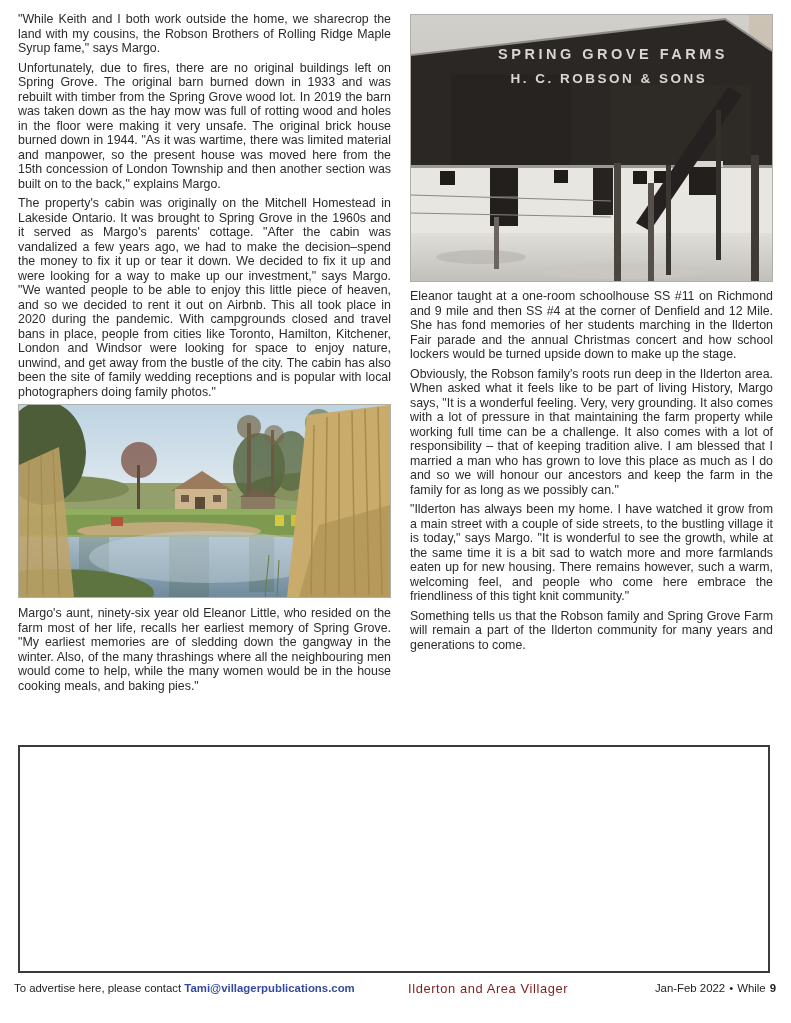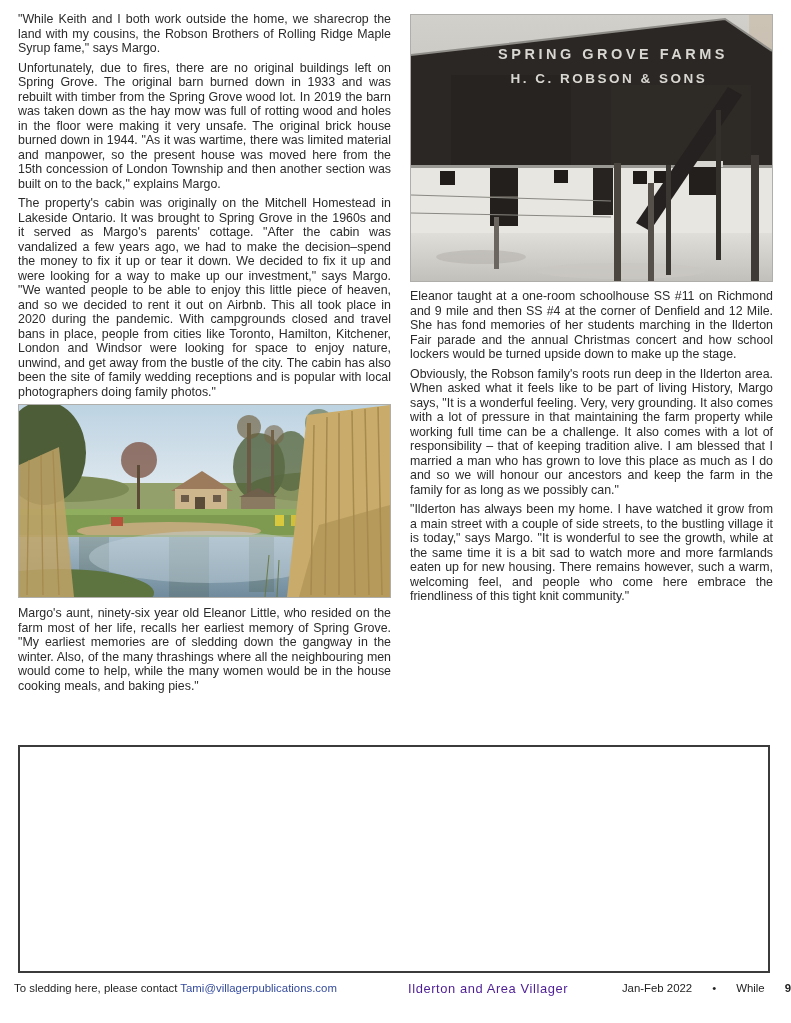--- a/index.html
+++ b/index.html
@@ -16,26 +16,26 @@
   }
   svg.photo{display:block;border:1px solid #b0aeaa;background:#fff}
   .pond-photo{margin:3px 0 8px 0}
   .barn-photo{margin:2px 0 7px 0}
   .ad-box{
     position:absolute;left:18px;top:745px;width:748px;height:224px;
     border:2px solid #3b3b3b;background:#ffffff;
   }
   .footer{position:absolute;top:981px;left:0;width:791px;height:20px;font-size:11.4px;color:#222}
   .footer-left{position:absolute;left:14px;top:1px;white-space:nowrap}
-  .email{color:#334a9d;font-weight:normal;text-decoration:none;cursor:pointer}
+  .email{color:#334a9d;font-weight:bold;text-decoration:none;cursor:pointer}
   .footer-center{
     position:absolute;left:408px;top:0;font-size:12.9px;
-    letter-spacing:0.6px;color:#4c1d95;white-space:nowrap;
+    letter-spacing:0.6px;color:#7f1d1d;white-space:nowrap;
   }
-  .footer-right{position:absolute;right:0;top:1px;display:flex;gap:20px;white-space:nowrap}
+  .footer-right{position:absolute;right:15px;top:1px;display:flex;gap:4px;white-space:nowrap}
   .sign-line{fill:#d9d7d2;font-family:"Liberation Sans",sans-serif;font-weight:bold}
 </style>
 </head>
 <body>
 
 <div class="content">
 
   <div class="col-left">
     <p class="body-text">"While Keith and I both work outside the home, we sharecrop the land with my cousins, the Robson Brothers of Rolling Ridge Maple Syrup fame," says Margo.</p>
     <p class="body-text">Unfortunately, due to fires, there are no original buildings left on Spring Grove. The original barn burned down in 1933 and was rebuilt with timber from the Spring Grove wood lot. In 2019 the barn was taken down as the hay mow was full of rotting wood and holes in the floor were making it very unsafe. The original brick house burned down in 1944. "As it was wartime, there was limited material and manpower, so the present house was moved here from the 15th concession of London Township and then another section was built on to the back," explains Margo.</p>
@@ -155,28 +155,29 @@
       <rect x="237" y="168" width="6" height="98" fill="#55504a"></rect>
       <rect x="340" y="140" width="8" height="126" fill="#3f3a35"></rect>
       <rect x="83" y="202" width="5" height="52" fill="#6b665f"></rect>
       <line x1="0" y1="180" x2="200" y2="186" stroke="#8a8882" stroke-width="1"></line>
       <line x1="0" y1="198" x2="200" y2="202" stroke="#8a8882" stroke-width="1"></line>
     </svg>
 
     <p class="body-text">Eleanor taught at a one-room schoolhouse SS #11 on Richmond and 9 mile and then SS #4 at the corner of Denfield and 12 Mile. She has fond memories of her students marching in the Ilderton Fair parade and the annual Christmas concert and how school lockers would be turned upside down to make up the stage.</p>
     <p class="body-text">Obviously, the Robson family's roots run deep in the Ilderton area. When asked what it feels like to be part of living History, Margo says, "It is a wonderful feeling. Very, very grounding. It also comes with a lot of pressure in that maintaining the farm property while working full time can be a challenge. It also comes with a lot of responsibility – that of keeping tradition alive. I am blessed that I married a man who has grown to love this place as much as I do and so we will honour our ancestors and keep the farm in the family for as long as we possibly can."</p>
     <p class="body-text">"Ilderton has always been my home. I have watched it grow from a main street with a couple of side streets, to the bustling village it is today," says Margo. "It is wonderful to see the growth, while at the same time it is a bit sad to watch more and more farmlands eaten up for new housing. There remains however, such a warm, welcoming feel, and people who come here embrace the friendliness of this tight knit community."</p>
+    <p class="body-text">Something tells us that the Robson family and Spring Grove Farm will remain a part of the Ilderton community for many years and generations to come.</p>
   </div>
 </div>
 
 <div class="ad-box"></div>
 
 <div class="footer">
   <div class="footer-left">
-    <span>To sledding here, please contact </span><a class="email">Tami@villagerpublications.com</a>
+    <span>To advertise here, please contact </span><a class="email">Tami@villagerpublications.com</a>
   </div>
   <div class="footer-center">Ilderton and Area Villager</div>
   <div class="footer-right">
     <span>Jan-Feb 2022</span>
     <span>•</span>
     <span>While</span>
     <b>9</b>
   </div>
 </div>
 

